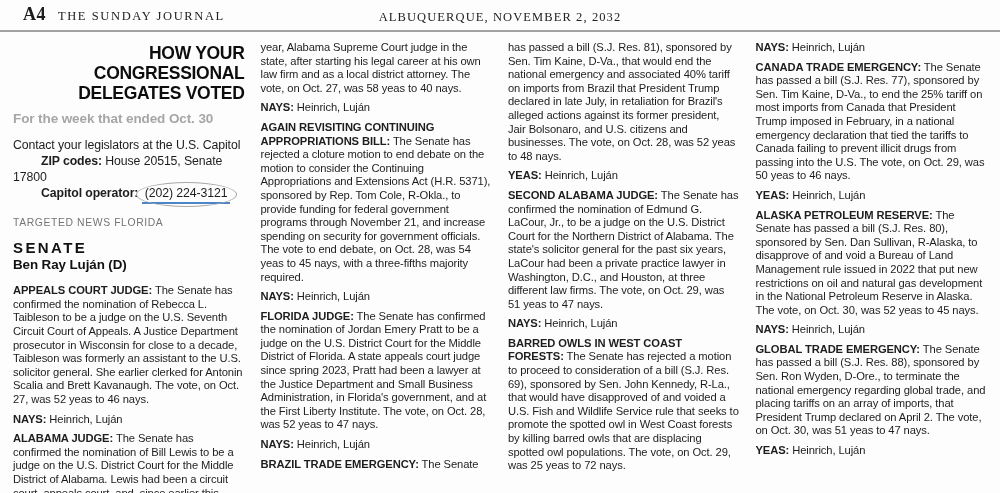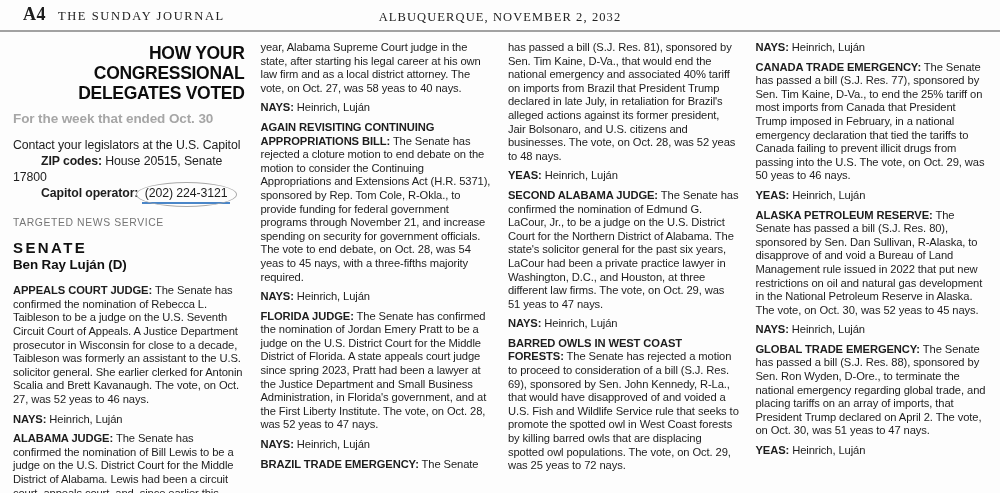--- a/index.html
+++ b/index.html
@@ -59,21 +59,21 @@
 
 <main>
     <div class="col">
       <h1 class="headline">HOW YOUR CONGRESSIONAL DELEGATES VOTED</h1>
       <div class="subhead">For the week that ended Oct. 30</div>
       <div class="contact">
         <p class="c-line"><span>Contact your legislators at the U.S. Capitol</span></p>
         <p class="c-line"><b>ZIP codes:</b> <span>House 20515, Senate 17800</span></p>
         <p class="c-line"><b>Capitol operator:</b> <span class="phone">(202) 224-3121</span></p>
       </div>
-      <div class="source">TARGETED NEWS SERVICE</div>
+      <div class="source">TARGETED NEWS FLORIDA</div>
       <div class="chamber">
         <div class="chamber-title">SENATE</div>
         <div class="member">Ben Ray Luján (D)</div>
       </div>
       <p class="item"><b class="item-title">APPEALS COURT JUDGE:</b> <span>The Senate has confirmed the nomination of Rebecca L. Taibleson to be a judge on the U.S. Seventh Circuit Court of Appeals. A Justice Department prosecutor in Wisconsin for close to a decade, Taibleson was formerly an assistant to the U.S. solicitor general. She earlier clerked for Antonin Scalia and Brett Kavanaugh.  The vote, on Oct. 27, was 52 yeas to 46 nays.</span></p>
       <p class="vote"><b>NAYS:</b> <span>Heinrich, Luján</span></p>
       <p class="item"><b class="item-title">ALABAMA JUDGE:</b> <span>The Senate has confirmed the nomination of Bill Lewis to be a judge on the U.S. District Court for the Middle District of Alabama. Lewis had been a circuit court, appeals court, and, since earlier this</span></p>
     </div>
     <div class="col">
       <p class="cont">year, Alabama Supreme Court judge in the state, after starting his legal career at his own law firm and as a local district attorney. The vote, on Oct. 27, was 58 yeas to 40 nays.</p>

